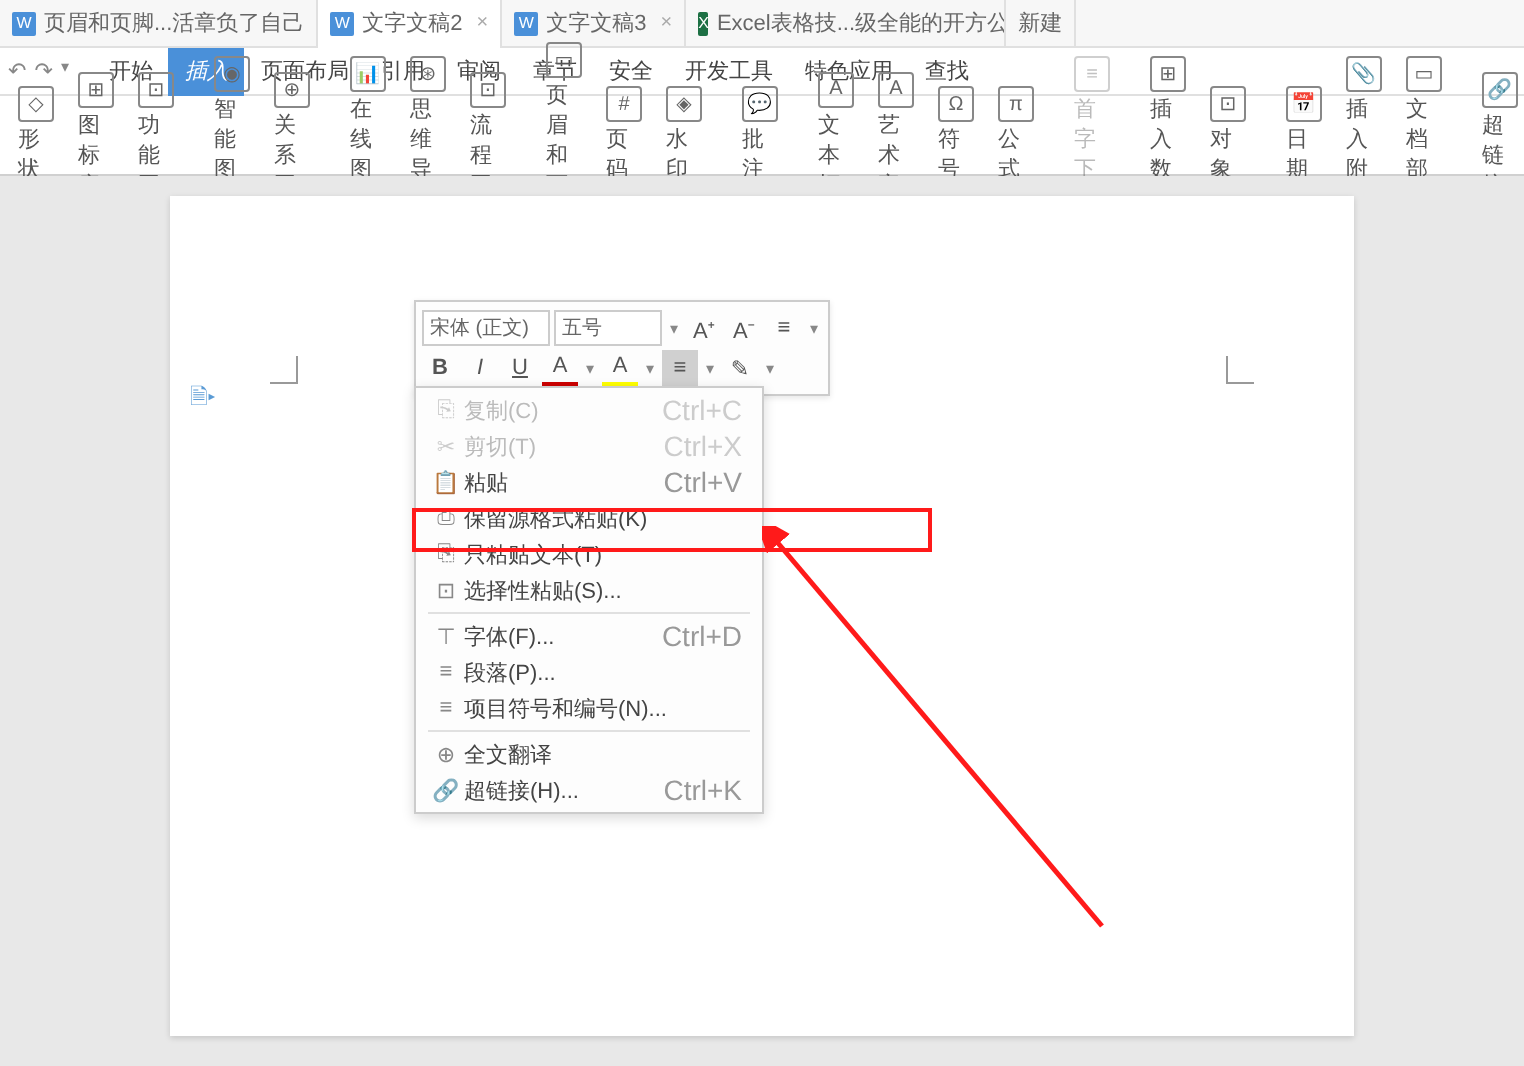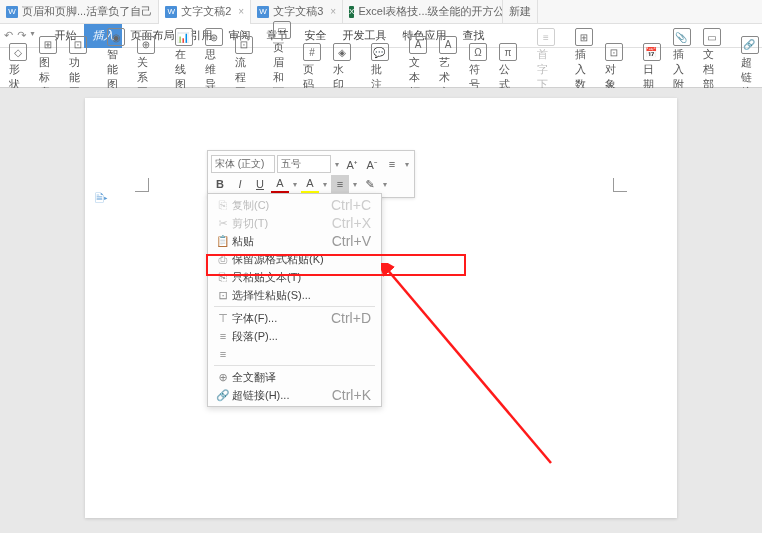--- a/index.html
+++ b/index.html
@@ -256,20 +256,21 @@
           <span class="ctx-ico">⊤</span>
           <span class="ctx-label">字体(F)...</span>
           <span class="ctx-short">Ctrl+D</span>
         </div>
         <div class="ctx-item">
           <span class="ctx-ico">≡</span>
           <span class="ctx-label">段落(P)...</span>
         </div>
         <div class="ctx-item">
           <span class="ctx-ico">≡</span>
+          <span class="ctx-label">项目符号和编号(N)...</span>
         </div>
         <div class="ctx-sep"></div>
         <div class="ctx-item">
           <span class="ctx-ico">⊕</span>
           <span class="ctx-label">全文翻译</span>
         </div>
         <div class="ctx-item">
           <span class="ctx-ico">🔗</span>
           <span class="ctx-label">超链接(H)...</span>
           <span class="ctx-short">Ctrl+K</span>

